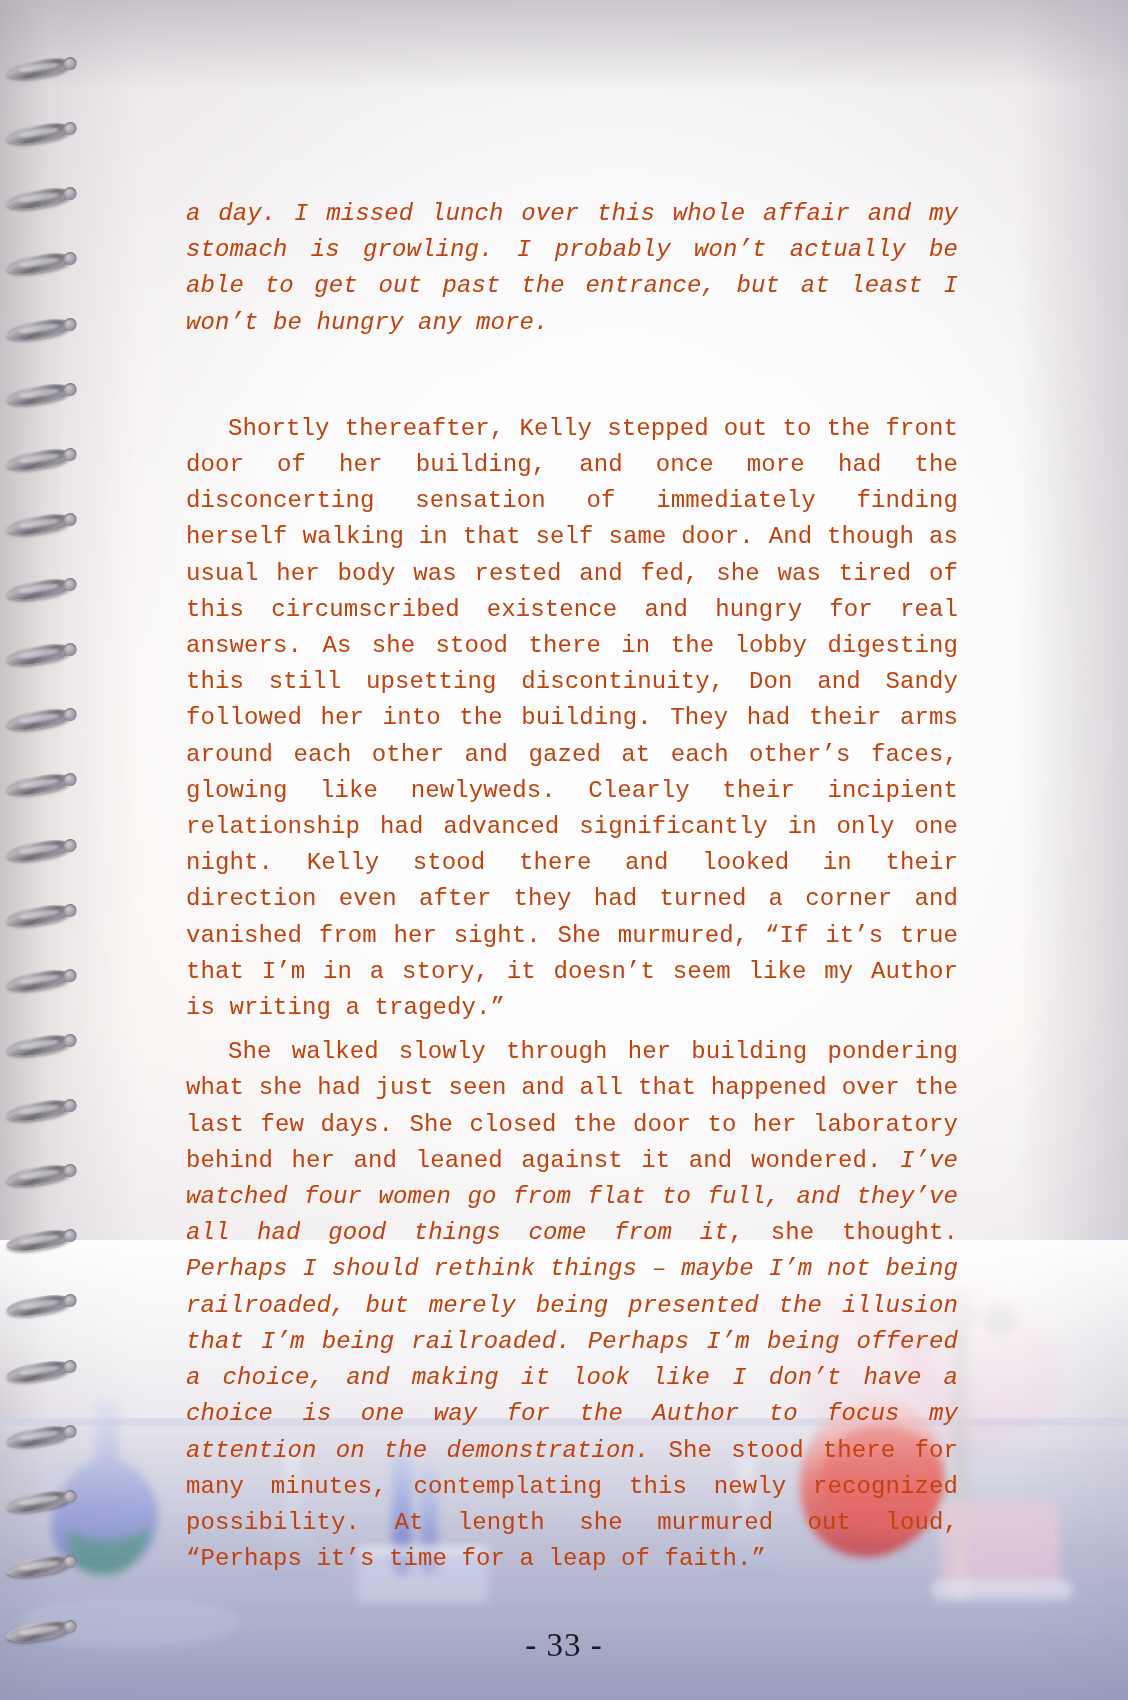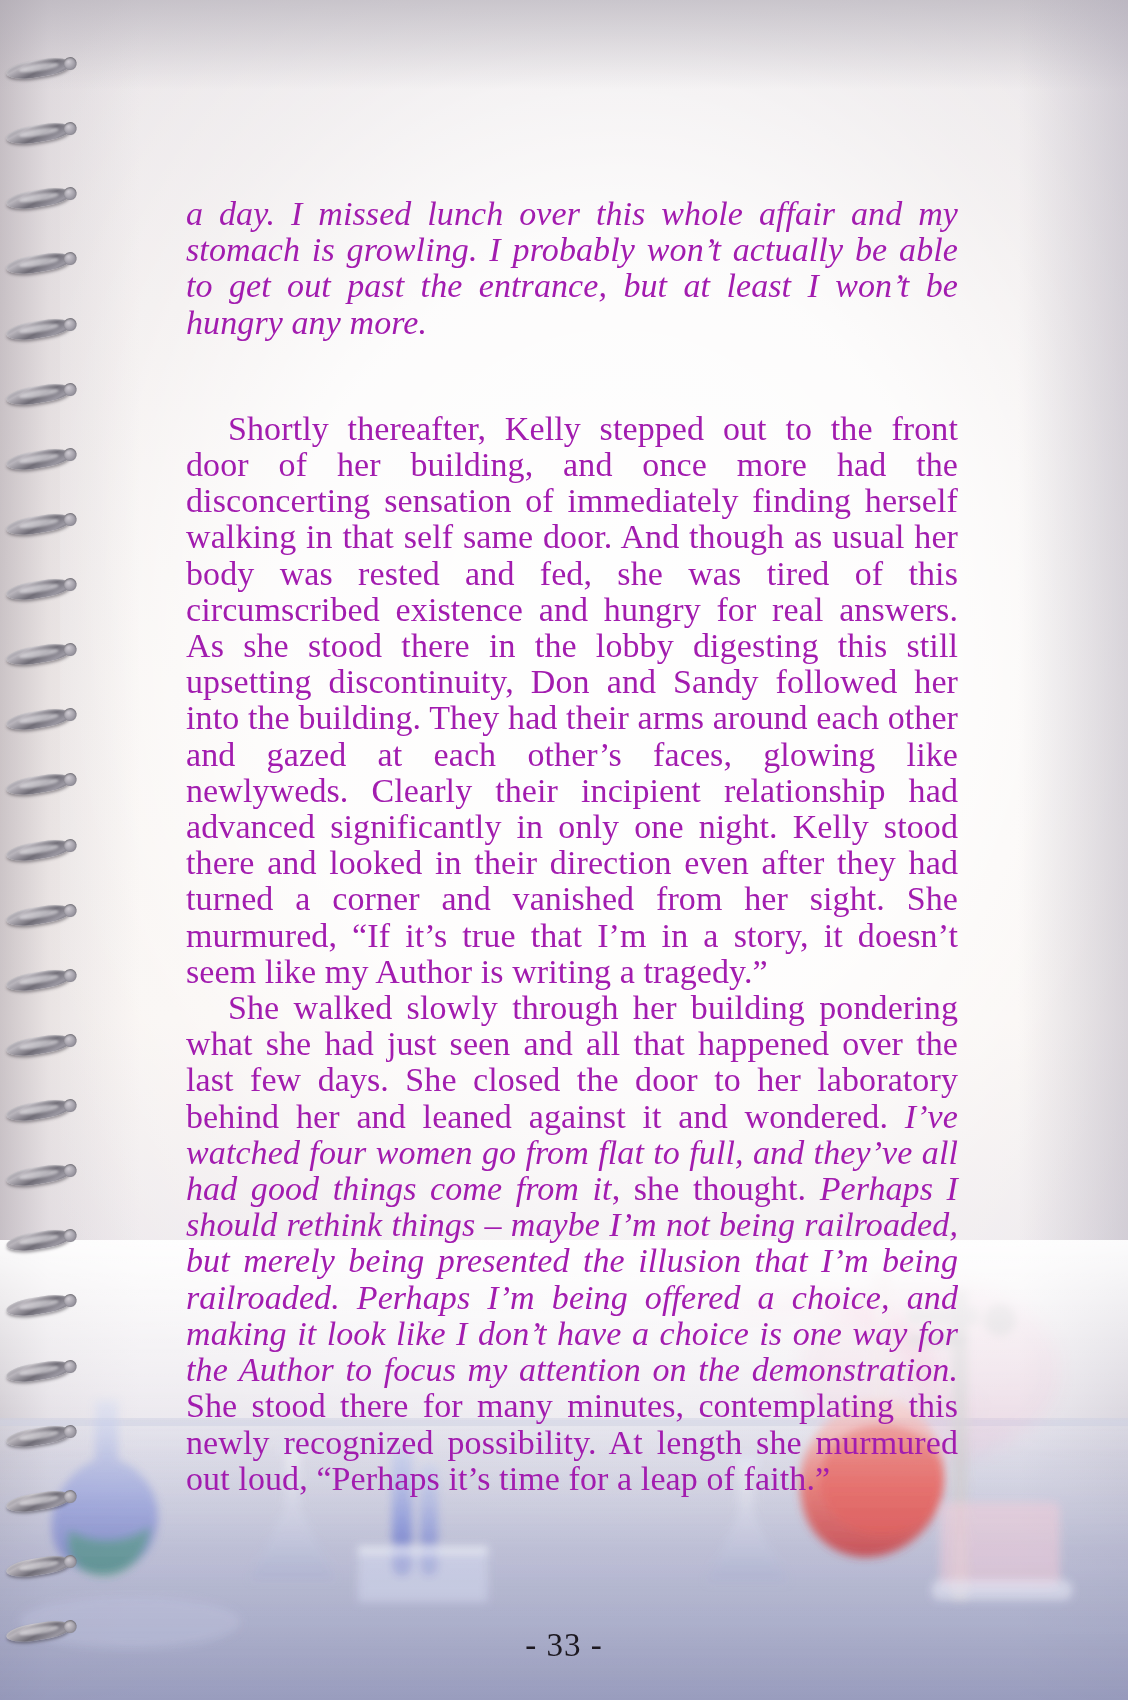--- a/index.html
+++ b/index.html
@@ -101,31 +101,32 @@
   
   .content {
     position: absolute;
     left: 186px;
     top: 196px;
     width: 772px;
     z-index: 6;
   }
   p {
     margin: 0;
-    color: #a21caf;
-    font-size: 34px;
+    color: #c2410c;
+    font-size: 24px;
     line-height: 36.2px;
     text-align: justify;
     text-justify: inter-word;
     letter-spacing: 0.1px;
+    font-family: Liberation Mono, monospace;
   }
   p.italic { font-style: italic; }
   p.indent { text-indent: 42px; }
   .gap { height: 70px; }
-  .tight { margin-top: 0; }
+  .tight { margin-top: 8px; }
   em { font-style: italic; }
 
   .folio {
     position: absolute;
     left: 0; right: 0;
     bottom: 36px;
     text-align: center;
     font-size: 33px;
     color: #1c1820;
     letter-spacing: 1px;

